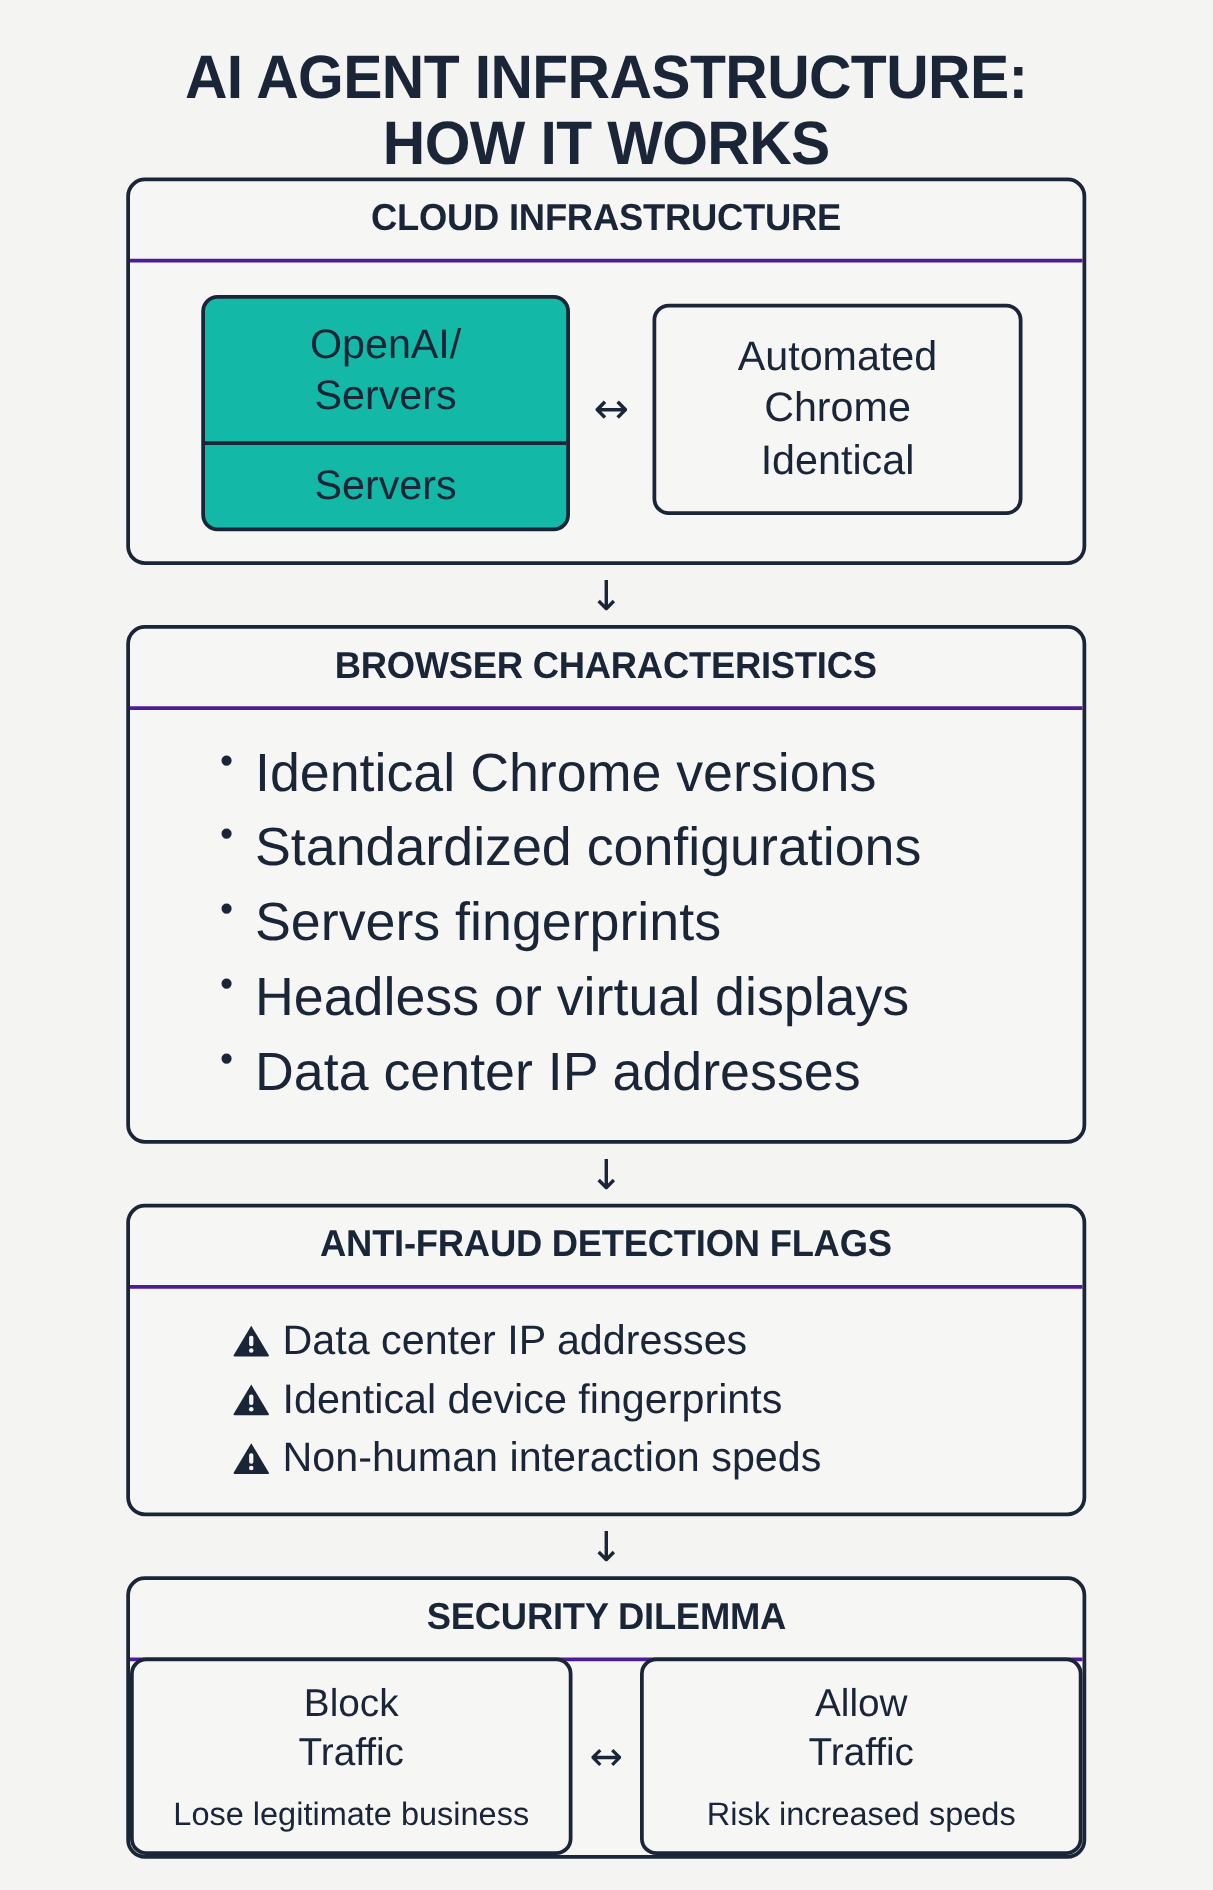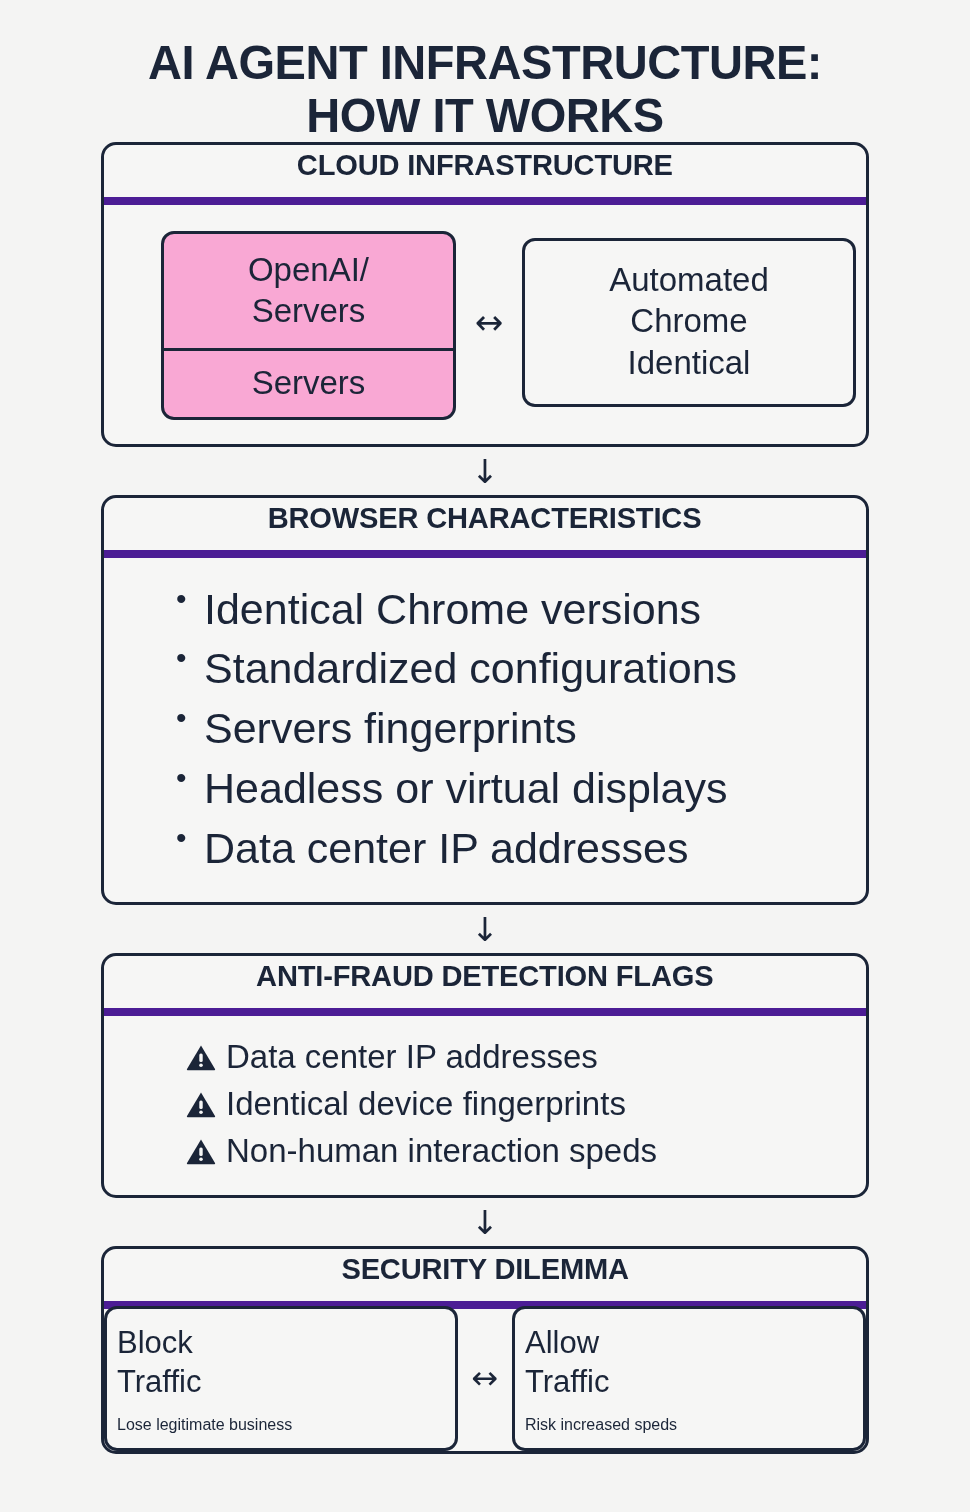--- a/index.html
+++ b/index.html
@@ -47,41 +47,41 @@
     border: 3px solid #1b2538;
     border-radius: 15px;
   }
 
   .card-header {
     text-align: center;
     font-weight: bold;
     font-size: 30px;
     letter-spacing: -0.2px;
     color: #1b2538;
-    padding: 3px 10px 15px;
-    border-bottom: 8px solid #4c1d95;
+    padding: 13px 10px 15px;
+    border-bottom: 3px solid #4c1d95;
     transform-origin: center;
   }
   .card-header span { display: inline-block; transform: scaleX(0.97); }
 
   .card-body { padding: 0; }
 
   
   .cloud-body {
     display: flex;
     align-items: flex-start;
     justify-content: flex-start;
     padding: 26px 0 24px 0;
   }
   .cloud-left {
     width: 295px;
     margin-left: 57px;
     border: 3px solid #1b2538;
     border-radius: 13px;
-    background: #f9a8d4;
+    background: #14b8a6;
   }
   .cloud-left-top {
     text-align: center;
     font-size: 33px;
     line-height: 1.24;
     padding: 16px 10px 16px;
     border-bottom: 3px solid #1b2538;
   }
   .cloud-left-bottom {
     text-align: center;
@@ -94,21 +94,21 @@
     line-height: 1;
     color: #1b2538;
     width: 66px;
     text-align: center;
     align-self: center;
     margin-top: -6px;
     font-family: "DejaVu Sans", sans-serif;
   }
 
   .cloud-right {
-    width: 334px;
+    width: 296px;
     border: 3px solid #1b2538;
     border-radius: 13px;
     background: #f6f6f5;
     text-align: center;
     font-size: 33px;
     line-height: 1.26;
     padding: 18px 10px 20px;
     align-self: flex-start;
     margin-top: 7px;
   }
@@ -168,30 +168,30 @@
     align-items: stretch;
     justify-content: space-between;
     padding: 0;
     margin-top: -3px;
   }
   .option {
     width: 354px;
     border: 3px solid #1b2538;
     border-radius: 13px;
     background: #f6f6f5;
-    text-align: left;
+    text-align: center;
     padding: 14px 10px 14px;
   }
   .option-title {
     font-size: 31px;
     line-height: 1.27;
     color: #1b2538;
   }
   .option-sub {
-    font-size: 16px;
+    font-size: 26px;
     margin-top: 14px;
     color: #1b2538;
   }
   .dilemma-arrow {
     flex: 1;
     display: flex;
     align-items: center;
     justify-content: center;
     font-size: 32px;
     color: #1b2538;

